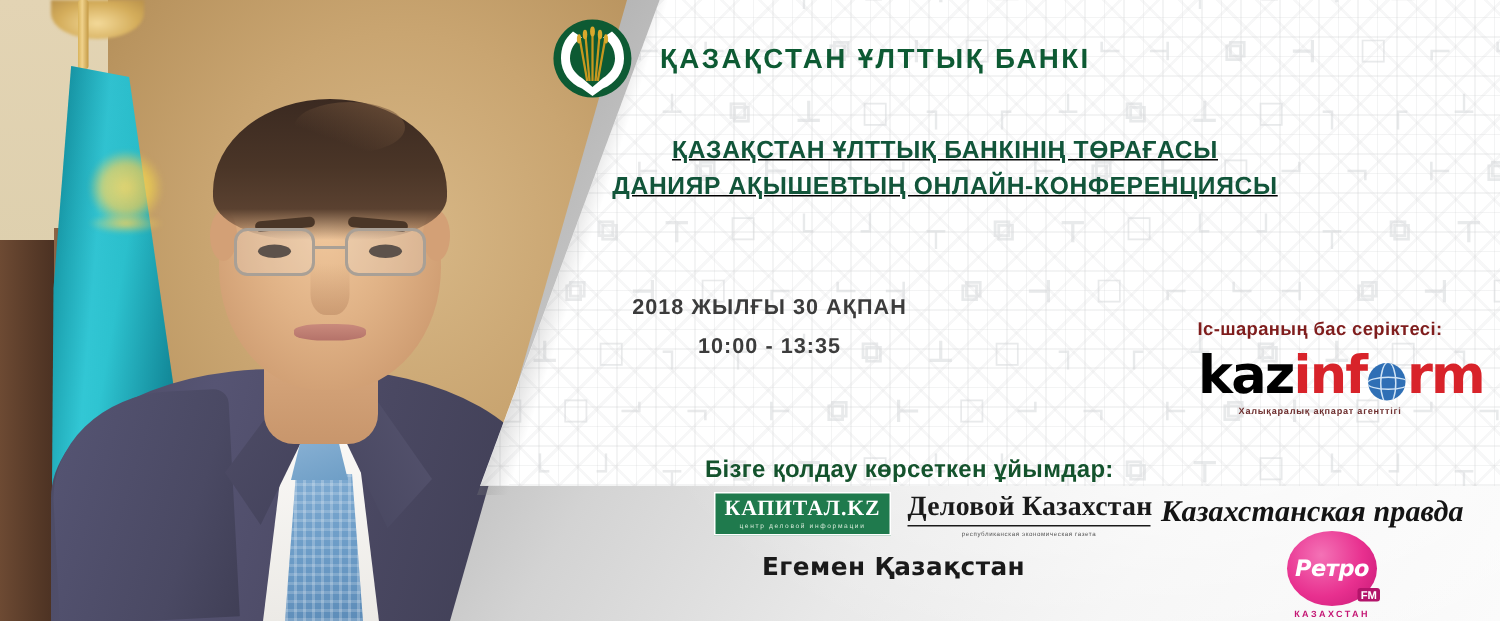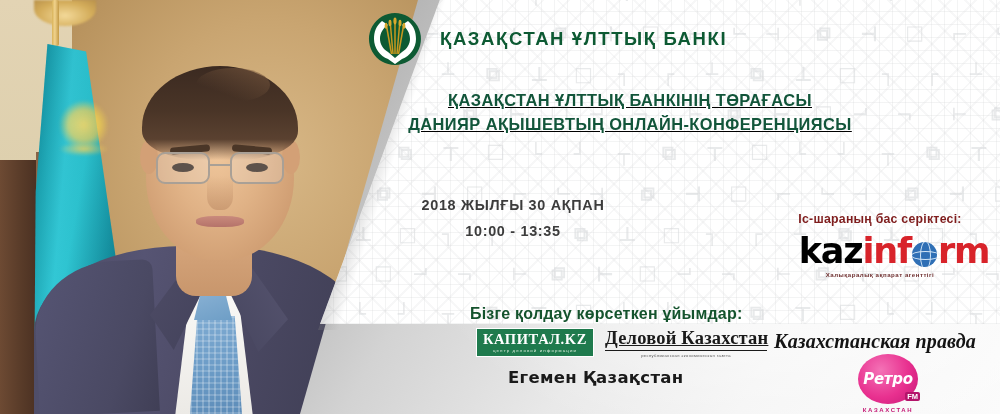--- a/index.html
+++ b/index.html
@@ -301,21 +301,21 @@
     font-family:"Liberation Serif", serif; line-height:1;
   }
   .kapital-sub {
     color:#d6ead9; font-size:4.4px; letter-spacing:1.1px; margin-top:2px;
     white-space:nowrap;
   }
   
   .dk { position:absolute; left:133px; top:1px; width:162px; text-align:center; }
   .dk-main {
     color:#1a1a1a; font-family:"Liberation Serif", serif; font-weight:700;
-    font-size:18.5px; letter-spacing:.2px; line-height:1; white-space:nowrap;text-decoration:underline;
+    font-size:18.5px; letter-spacing:.2px; line-height:1; white-space:nowrap;
   }
   .dk-rule { height:1.6px; background:#1a1a1a; margin-top:2px; }
   .dk-sub { color:#555; font-size:4.1px; letter-spacing:.4px; margin-top:2px; white-space:nowrap; }
   
   .kp { position:absolute; left:302px; top:2px; width:220px; }
   .kp-main {
     color:#141414; font-family:"Liberation Serif", serif; font-weight:700;
     font-style:italic; font-size:20px; letter-spacing:.1px; white-space:nowrap;
   }
   

